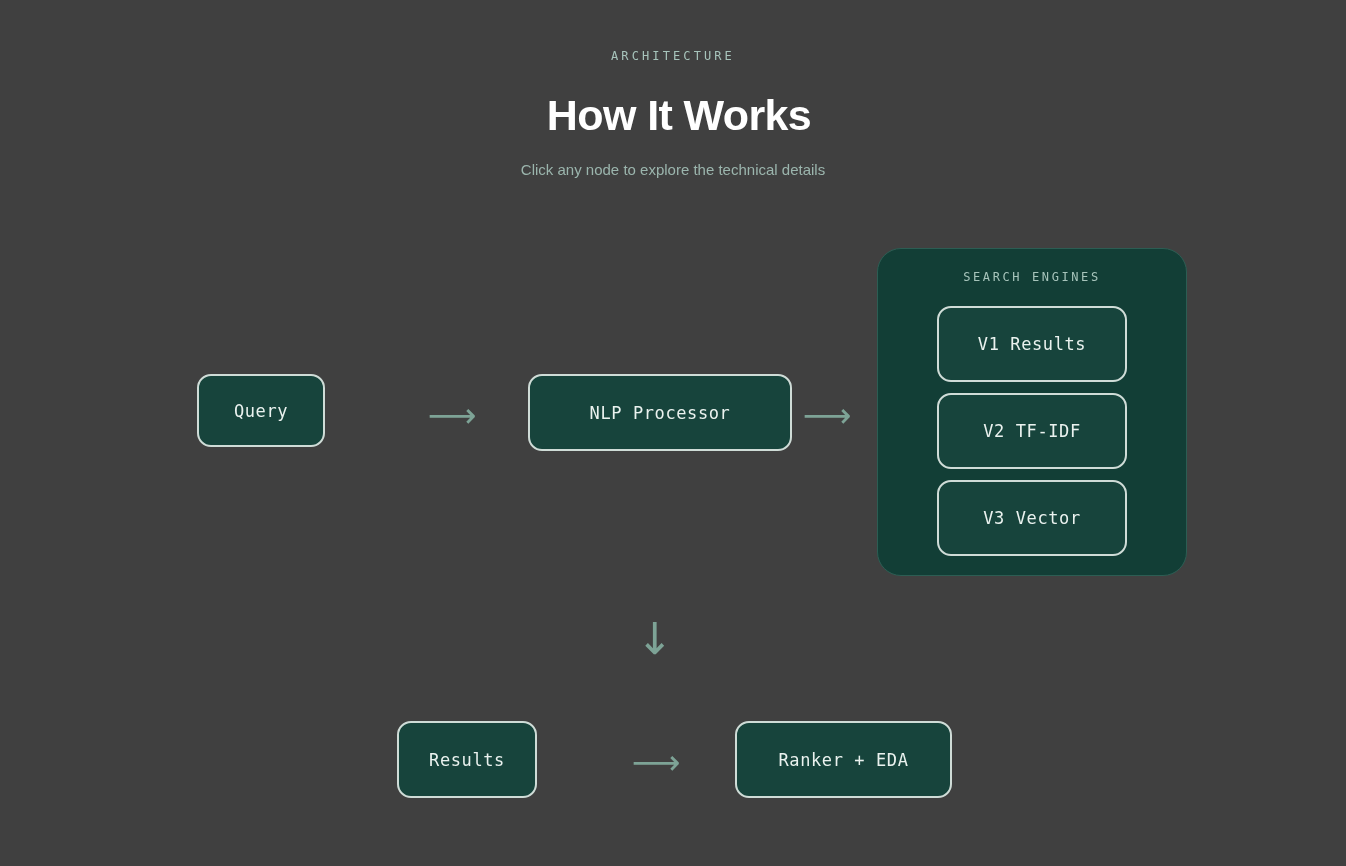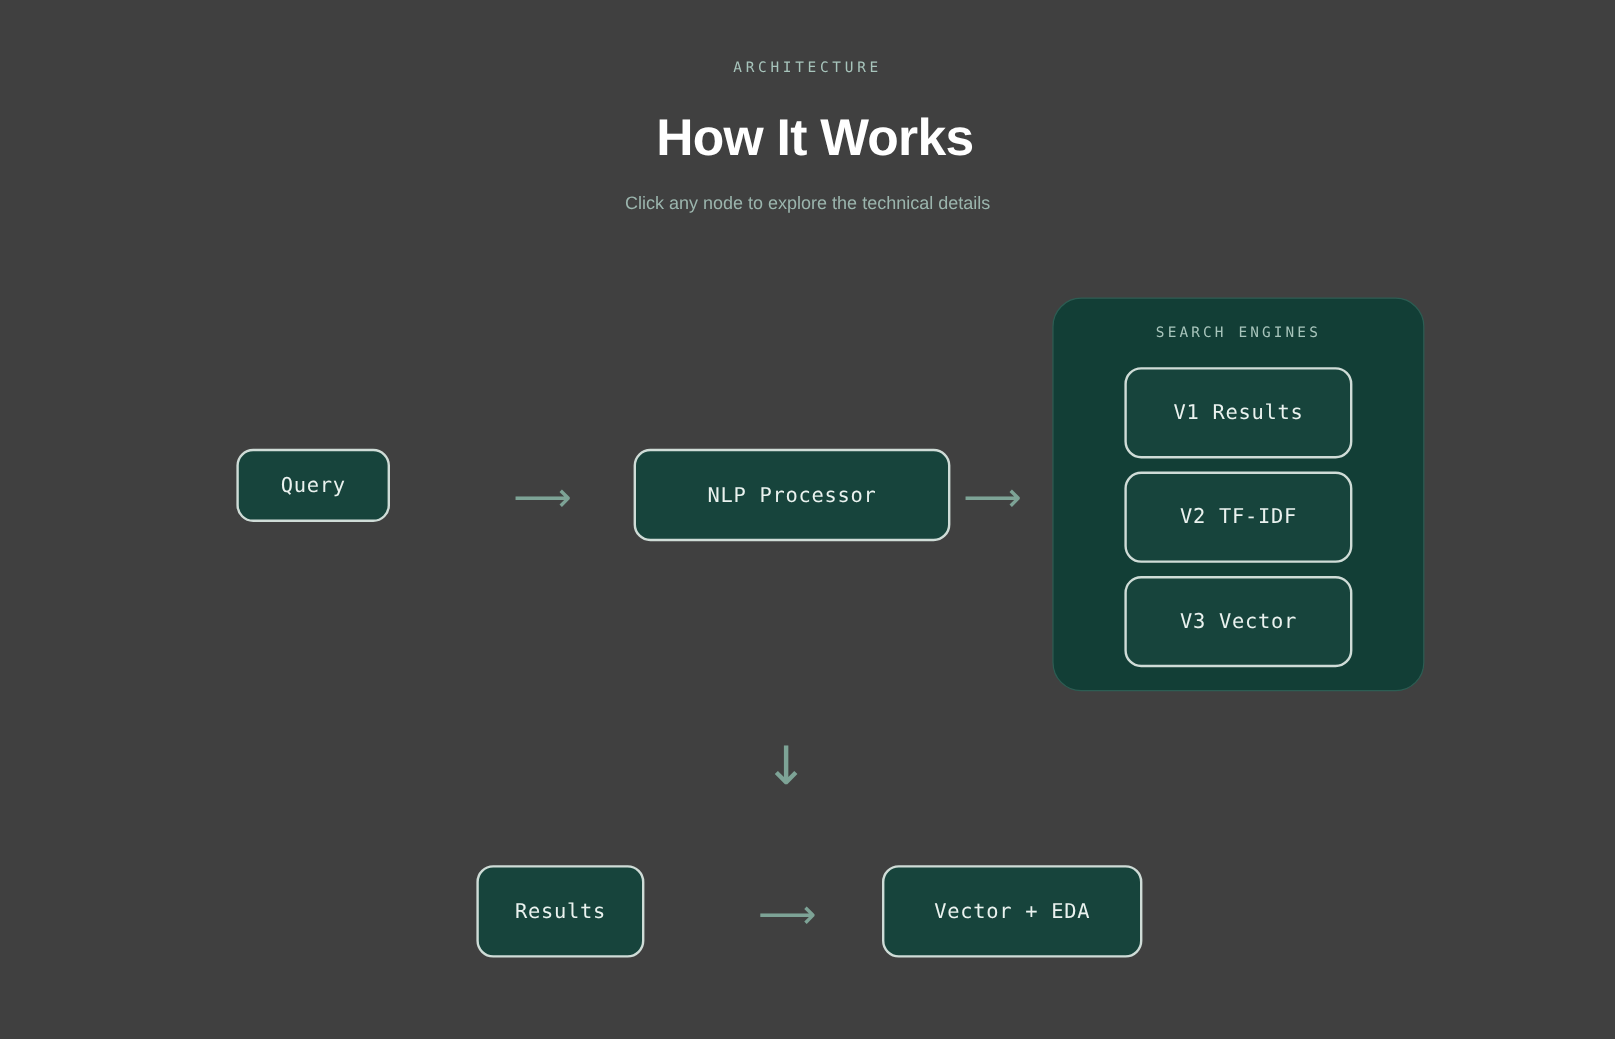--- a/index.html
+++ b/index.html
@@ -78,21 +78,21 @@
     border:2px solid #cfdcd7;
     border-radius:14px;
     font-family:"DejaVu Sans Mono", monospace;
     font-size:17px;
     letter-spacing:0.6px;
     color:#eaf2ef;
     white-space:nowrap;
     cursor:pointer;
   }
 
-  .node-query     { left:197px;  top:374px; width:128px; height:61px; }
+  .node-query     { left:197px;  top:374px; width:128px; height:73px; }
   .node-nlp       { left:528px;  top:374px; width:264px; height:77px; }
   .node-ranker    { left:397px;  top:721px; width:140px; height:77px; }
   .node-results   { left:735px;  top:721px; width:217px; height:77px; }
 
   
   .panel {
     position:absolute;
     left:877px;
     top:248px;
     width:310px;
@@ -195,16 +195,16 @@
 
       <div class="engine engine-2">V3 Vector</div>
     </div>
 
     <div class="arrow arrow-v">↓</div>
 
     <div class="node node-ranker">Results</div>
 
     <div class="arrow arrow-h arrow-rank-res">⟶</div>
 
-    <div class="node node-results">Vector + EDA</div>
+    <div class="node node-results">Ranker + EDA</div>
 
   </div>
 </div>
 
 </body></html>

